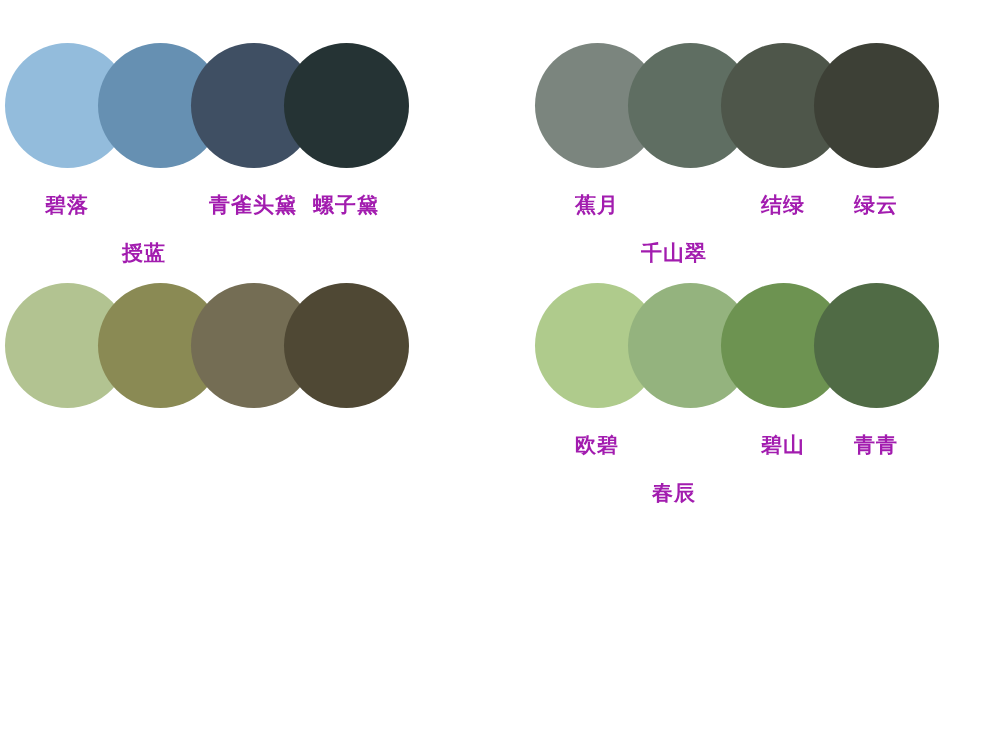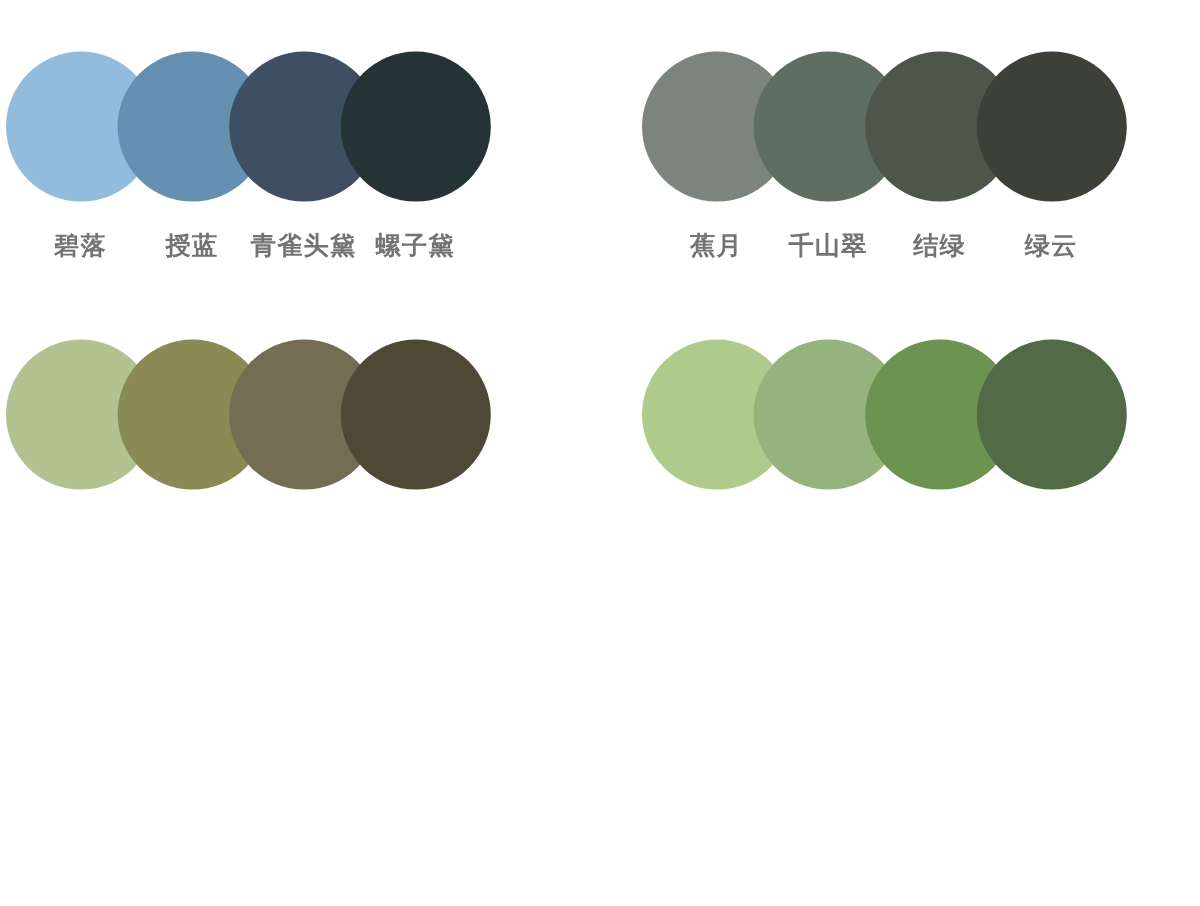--- a/index.html
+++ b/index.html
@@ -63,29 +63,29 @@
     height: 50px;
     display: flex;
     align-items: center;
   }
   .swatch-label {
     position: absolute;
     top: 12px;
     text-align: center;
     font-size: 21px;
     line-height: 26px;
-    color: #737373;
+    color: #a21caf;
     letter-spacing: 1px;
     white-space: nowrap;
     font-family: "Liberation Serif", "DejaVu Serif", serif;
     font-weight: 600;
     transform: translateX(-50%);
   }
   .swatch-label.l0 { left: 67px; }
-  .swatch-label.l1 { left: 160px; }
+  .swatch-label.l1 { left: 144px; margin-top: 48px; }
   .swatch-label.l2 { left: 253px; }
   .swatch-label.l3 { left: 346px; }
 </style>
 </head>
 <body>
 
 <div class="palette-page">
   <div class="palette-grid" id="palette-grid">
       <div class="palette-group">
         <div class="swatch-row">
@@ -123,15 +123,21 @@
           <div class="swatch-circle c3" title="素綦" style="background: rgb(79, 72, 52);"></div>
         </div>
       </div>
       <div class="palette-group">
         <div class="swatch-row">
           <div class="swatch-circle c0" title="欧碧" style="background: rgb(175, 203, 140);"></div>
           <div class="swatch-circle c1" title="春辰" style="background: rgb(148, 179, 126);"></div>
           <div class="swatch-circle c2" title="碧山" style="background: rgb(109, 147, 81);"></div>
           <div class="swatch-circle c3" title="青青" style="background: rgb(80, 107, 69);"></div>
         </div>
+        <div class="label-row">
+          <div class="swatch-label l0">欧碧</div>
+          <div class="swatch-label l1">春辰</div>
+          <div class="swatch-label l2">碧山</div>
+          <div class="swatch-label l3">青青</div>
+        </div>
       </div>
     </div>
 </div>
 
 </body></html>

